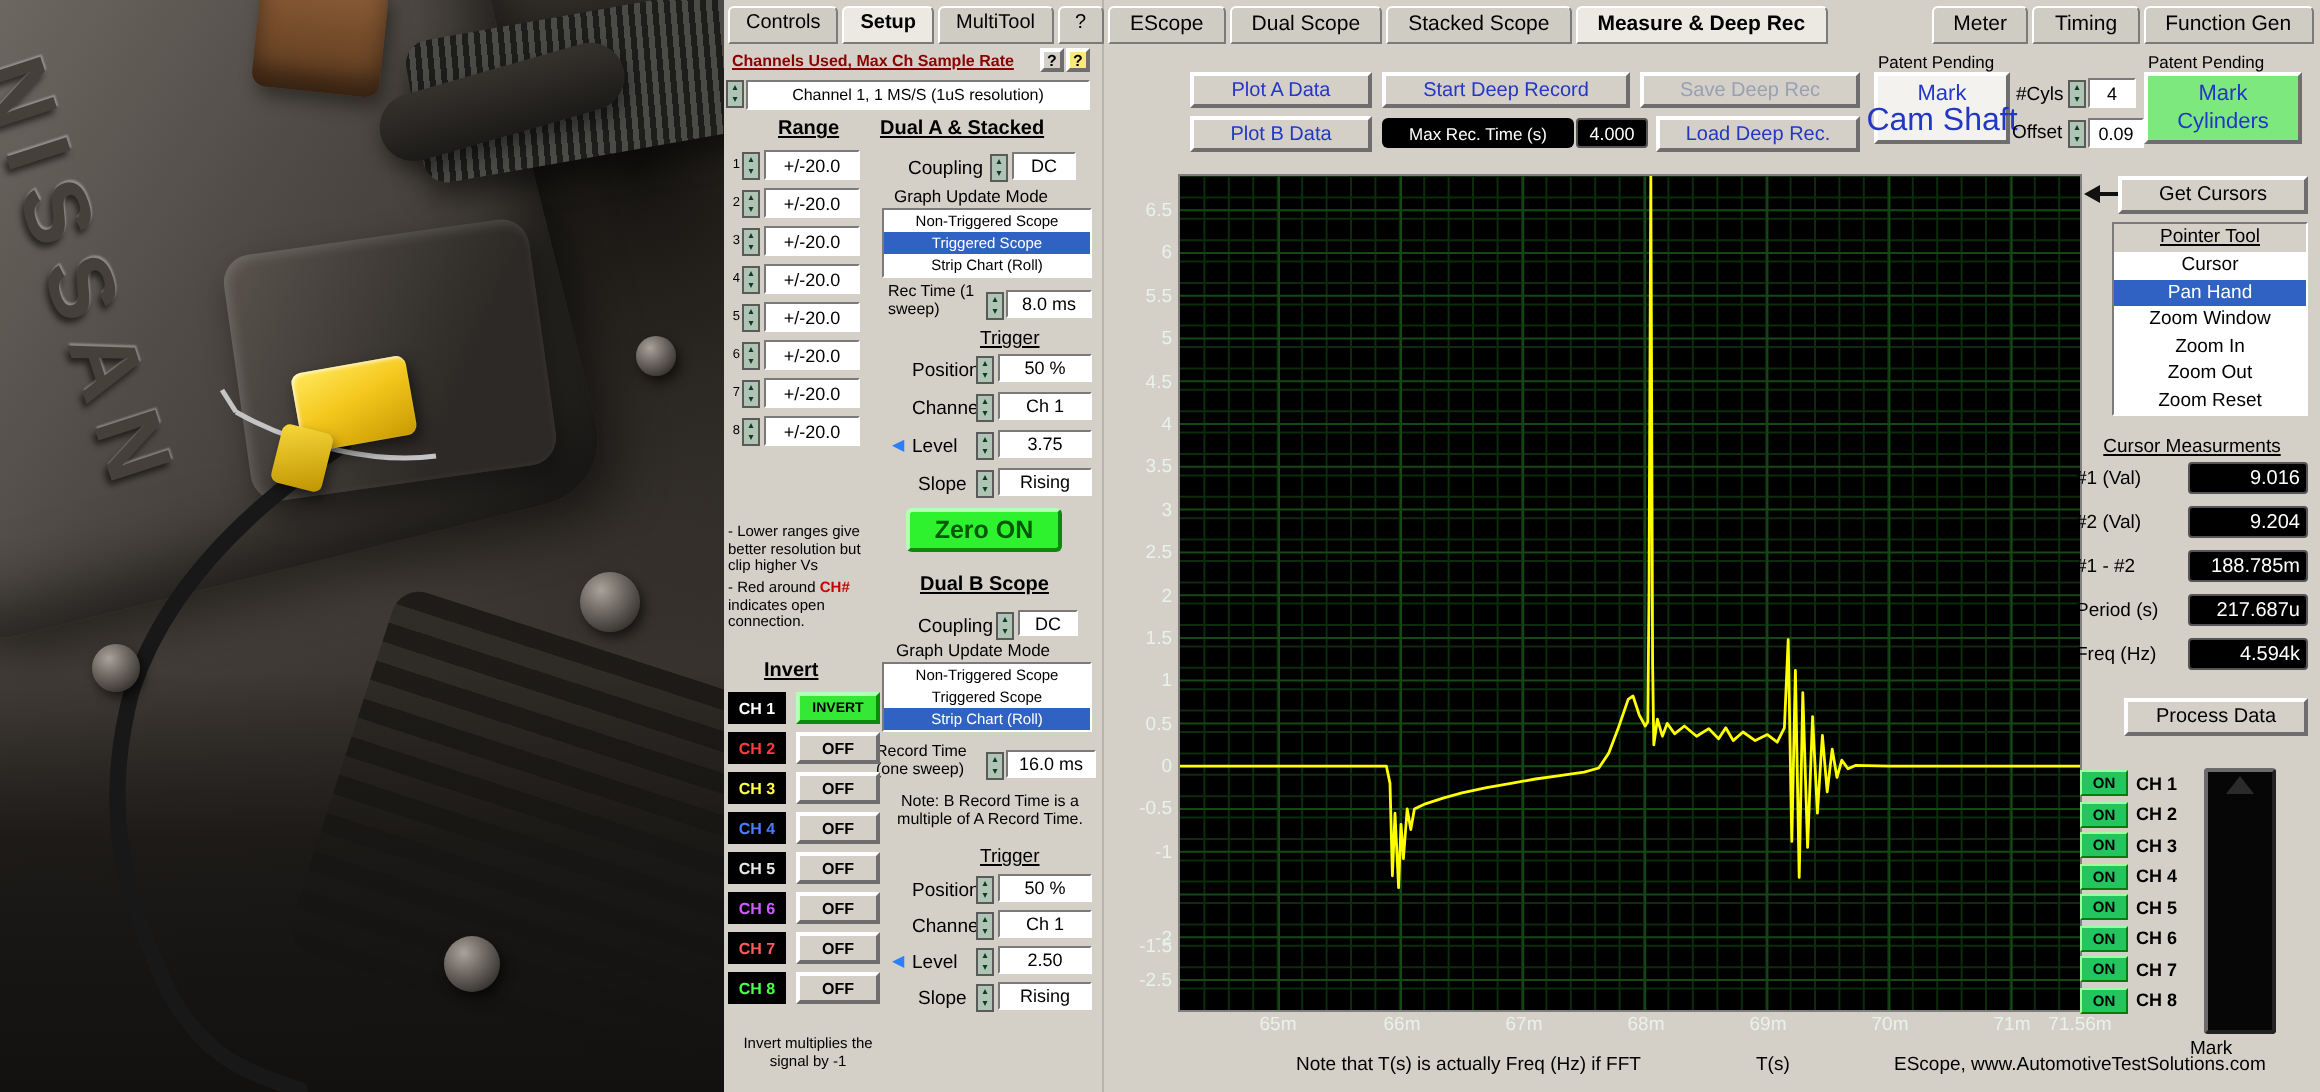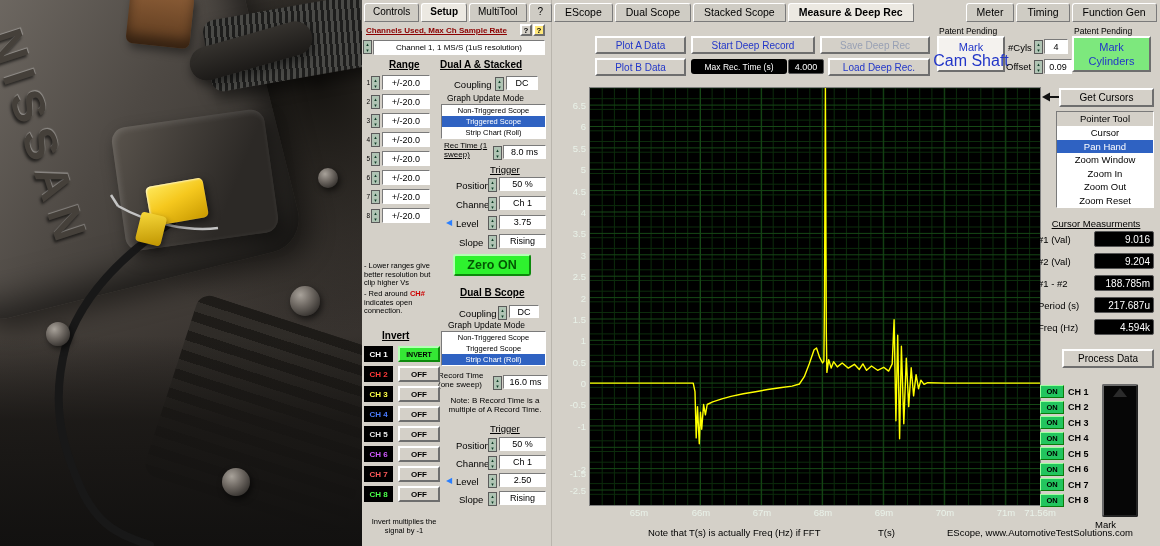--- a/index.html
+++ b/index.html
@@ -88,21 +88,21 @@
   .ibtn.on{background:#35e835;border-color:#b4ffb4 #0c8a0c #0c8a0c #b4ffb4;font-size:7px;}
 
   
   .scope-plot{position:absolute;left:228px;top:88px;width:450px;height:417px;background:#000;box-shadow:0 0 0 1px #808080;}
   .ylab{position:absolute;left:0;width:31px;text-align:right;color:#e9f2e9;font-size:9.5px;}
   .xlab{position:absolute;top:0;color:#e9f2e9;font-size:9.5px;transform:translateX(-50%);white-space:nowrap;}
   .footnote{font-size:9.5px;white-space:nowrap;}
 
   
   .toolbox{position:absolute;left:694px;top:111px;width:98px;border:1px solid;border-color:#7a7a7a #fff #fff #7a7a7a;background:#fff;}
-  .toolhdr{font-size:9.5px;text-align:center;background:#d4d0c8;height:14px;line-height:14px;}
+  .toolhdr{font-size:9.5px;text-decoration:underline;text-align:center;background:#d4d0c8;height:14px;line-height:14px;}
   .tool{height:13.5px;line-height:13.5px;text-align:center;font-size:9.5px;background:#fff;}
   .tool.sel{background:#2f62c2;color:#fff;}
   .mrow{display:flex;justify-content:space-between;align-items:center;height:16px;margin-bottom:6px;}
   .mlab{font-size:9.5px;white-space:nowrap;}
   .mval{width:60px;height:16px;background:#000;color:#fff;border:1px solid #555;border-radius:2px;font-size:10px;
     text-align:right;padding:2px 3px 0 0;}
   .crow{display:flex;align-items:center;height:13px;margin-bottom:2.5px;}
   .onbtn{width:24px;height:13px;background:#22c55e;border:1px solid;border-color:#9fff9f #0a7a0a #0a7a0a #9fff9f;
     font-size:7.5px;font-weight:bold;display:flex;align-items:center;justify-content:center;}
   .clab{font-size:9px;font-weight:bold;margin-left:4px;white-space:nowrap;}
@@ -238,21 +238,21 @@
         <span class="sa">▴</span>
         <span class="sa">▾</span>
       </span>
     <div class="abs sunken" style="left:144px;top:76px;width:32px;height:14px;">DC</div>
     <div class="abs" style="left:85px;top:93px;font-size:8.5px;">Graph Update Mode</div>
     <div class="abs modelist" id="modesA" style="left:79px;top:104px;width:105px;">
         <div class="mode">Non-Triggered Scope</div>
         <div class="mode sel">Triggered Scope</div>
         <div class="mode">Strip Chart (Roll)</div>
       </div>
-    <div class="abs lbl8" style="left:82px;top:141px;width:50px;text-decoration:underline;">Rec Time (1 sweep)</div>
+    <div class="abs lbl8" style="left:82px;top:141px;width:50px;">Rec Time (1 sweep)</div>
     <span class="spin abs" style="left:131px;top:146px;">
         <span class="sa">▴</span>
         <span class="sa">▾</span>
       </span>
     <div class="abs sunken" style="left:141px;top:145px;width:43px;height:14px;">8.0 ms</div>
     <div class="abs hdru2" style="left:128px;top:164px;">Trigger</div>
     <div class="abs lbl" style="left:94px;top:180px;">Position</div>
     <span class="spin abs" style="left:126px;top:178px;">
         <span class="sa">▴</span>
         <span class="sa">▾</span>

